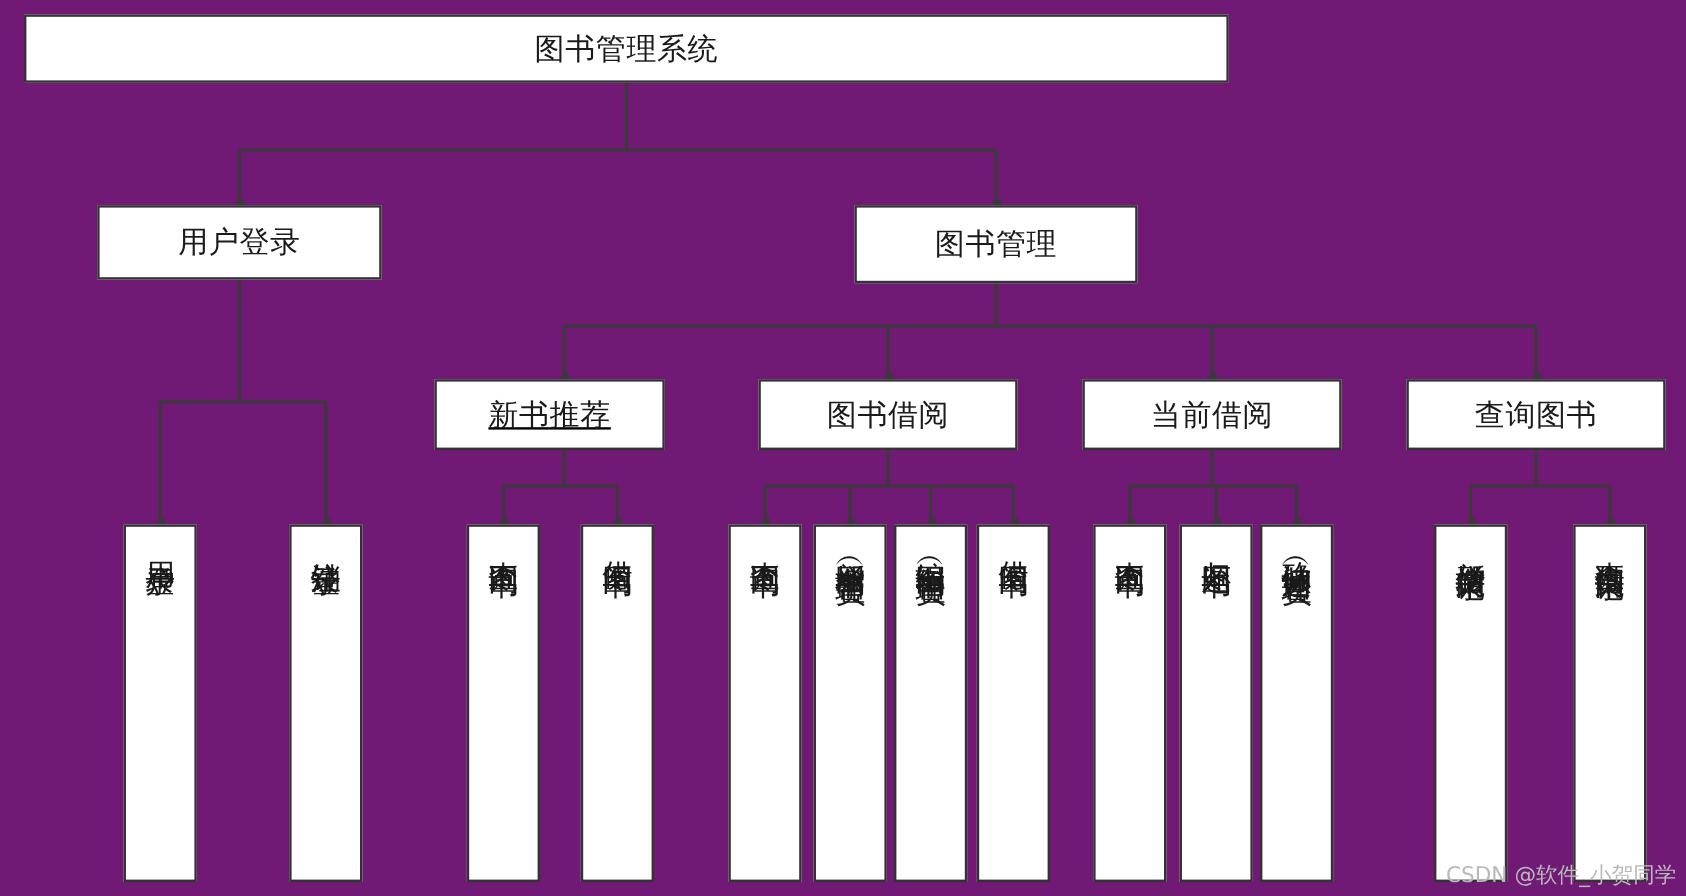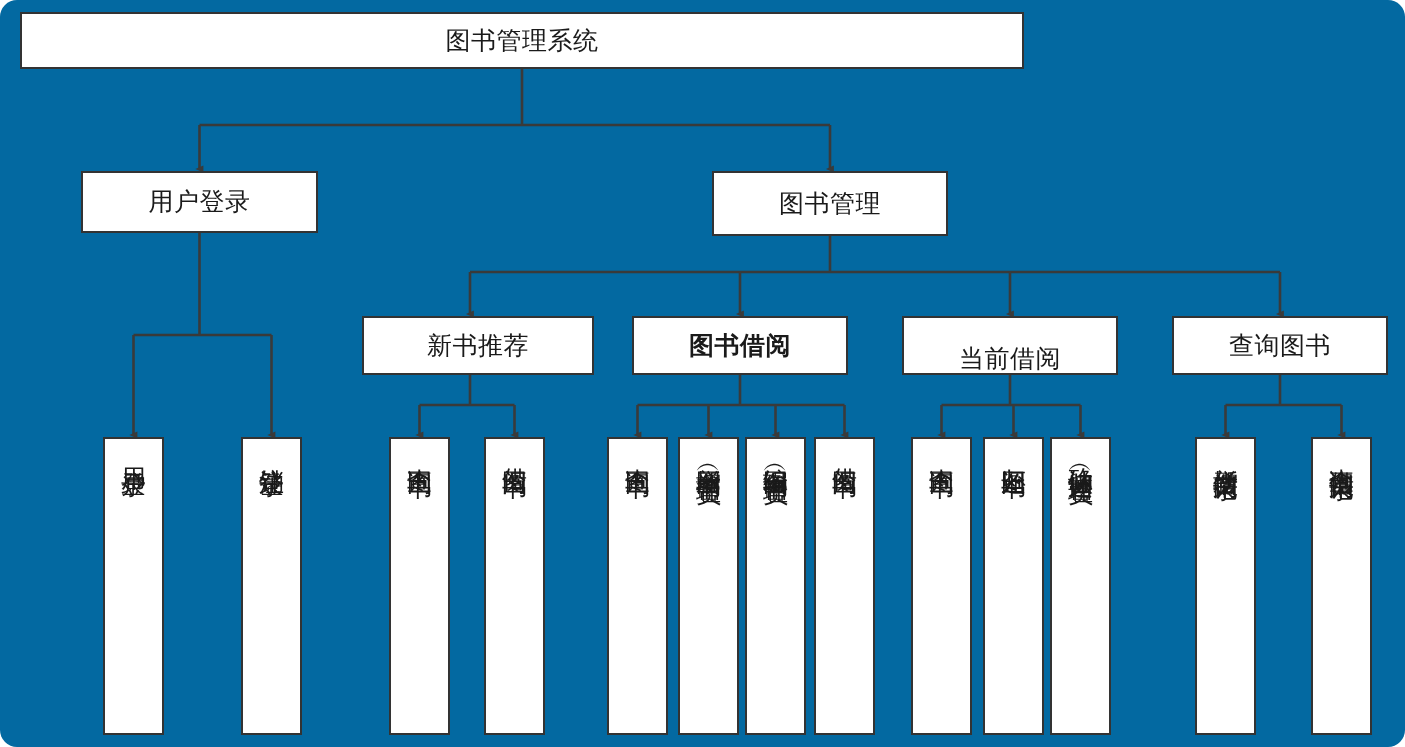--- a/index.html
+++ b/index.html
@@ -8,23 +8,22 @@
     padding: 0;
     background: #ffffff;
   }
   body {
     font-family: "DejaVu Sans", "Liberation Sans", sans-serif;
   }
   #diagram-root {
     position: relative;
     width: 1405px;
     height: 747px;
-    background: #0369a1;
+    background: #701a75;
     overflow: hidden;
-    border-radius: 17px;
   }
   #edges-layer {
     position: absolute;
     left: 0;
     top: 0;
     width: 1405px;
     height: 747px;
     pointer-events: none;
   }
   .node {
@@ -114,27 +113,27 @@
   <div id="nodes-layer">
       <div class="node horizontal" id="node-root" style="left: 20px; top: 12px; width: 1004px; height: 57px; border-color: rgb(51, 51, 51); background: rgb(255, 255, 255);">
         <span class="node-label" style="color: rgb(26, 26, 26);">图书管理系统</span>
       </div>
       <div class="node horizontal" id="node-user-login" style="left: 81px; top: 171px; width: 237px; height: 62px; border-color: rgb(51, 51, 51); background: rgb(255, 255, 255);">
         <span class="node-label" style="color: rgb(26, 26, 26);">用户登录</span>
       </div>
       <div class="node horizontal" id="node-book-manage" style="left: 712px; top: 171px; width: 236px; height: 65px; border-color: rgb(51, 51, 51); background: rgb(255, 255, 255);">
         <span class="node-label" style="color: rgb(26, 26, 26);">图书管理</span>
       </div>
-      <div class="node horizontal" id="node-new-book-rec" style="left: 362px; top: 316px; width: 232px; height: 59px; border-color: rgb(51, 51, 51); background: rgb(255, 255, 255);">
+      <div class="node horizontal" id="node-new-book-rec" style="left: 362px; top: 316px; width: 192px; height: 59px; border-color: rgb(51, 51, 51); background: rgb(255, 255, 255); text-decoration: underline;">
         <span class="node-label" style="color: rgb(26, 26, 26);">新书推荐</span>
       </div>
-      <div class="node horizontal" id="node-book-borrow" style="left: 632px; top: 316px; width: 216px; height: 59px; border-color: rgb(51, 51, 51); background: rgb(255, 255, 255); font-weight: bold;">
+      <div class="node horizontal" id="node-book-borrow" style="left: 632px; top: 316px; width: 216px; height: 59px; border-color: rgb(51, 51, 51); background: rgb(255, 255, 255);">
         <span class="node-label" style="color: rgb(26, 26, 26);">图书借阅</span>
       </div>
-      <div class="node horizontal" id="node-current-borrow" style="left: 902px; top: 316px; width: 216px; height: 59px; border-color: rgb(51, 51, 51); background: rgb(255, 255, 255); align-items: flex-end;">
+      <div class="node horizontal" id="node-current-borrow" style="left: 902px; top: 316px; width: 216px; height: 59px; border-color: rgb(51, 51, 51); background: rgb(255, 255, 255);">
         <span class="node-label" style="color: rgb(26, 26, 26);">当前借阅</span>
       </div>
       <div class="node horizontal" id="node-borrow-record" style="left: 1172px; top: 316px; width: 216px; height: 59px; border-color: rgb(51, 51, 51); background: rgb(255, 255, 255);">
         <span class="node-label" style="color: rgb(26, 26, 26);">查询图书</span>
       </div>
       <div class="node vertical" id="node-leaf-user-login" style="left: 103px; top: 437px; width: 61px; height: 298px; border-color: rgb(51, 51, 51); background: rgb(255, 255, 255);">
         <span class="node-label" style="color: rgb(26, 26, 26);">用户登录</span>
       </div>
       <div class="node vertical" id="node-leaf-logout" style="left: 241px; top: 437px; width: 61px; height: 298px; border-color: rgb(51, 51, 51); background: rgb(255, 255, 255);">
         <span class="node-label" style="color: rgb(26, 26, 26);">注销登录</span>
@@ -167,13 +166,14 @@
         <span class="node-label" style="color: rgb(26, 26, 26);">确认归还（管理员）</span>
       </div>
       <div class="node vertical" id="node-leaf-add-record" style="left: 1195px; top: 437px; width: 61px; height: 298px; border-color: rgb(51, 51, 51); background: rgb(255, 255, 255);">
         <span class="node-label" style="color: rgb(26, 26, 26);">新增借阅记录</span>
       </div>
       <div class="node vertical" id="node-leaf-query-record" style="left: 1311px; top: 437px; width: 61px; height: 298px; border-color: rgb(51, 51, 51); background: rgb(255, 255, 255);">
         <span class="node-label" style="color: rgb(26, 26, 26);">查询借阅记录</span>
       </div>
     </div>
 
+  <div id="watermark">CSDN @软件_小贺同学</div>
 </div>
 
 </body></html>

